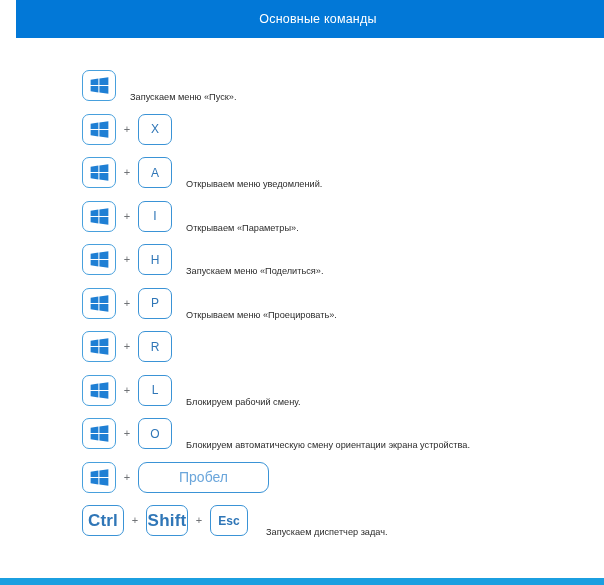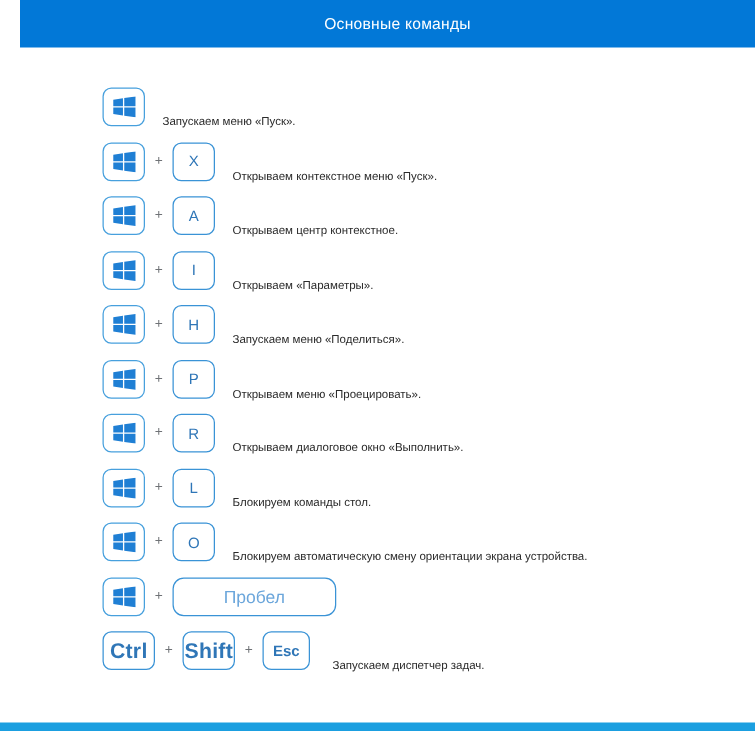--- a/index.html
+++ b/index.html
@@ -148,40 +148,39 @@
               <path d="M0.6 9.5 L8.8 9.5 L8.8 16.3 L0.6 15.1 Z" fill="#1f7fd4"></path>
               <path d="M9.9 9.5 L19.4 9.5 L19.4 17.8 L9.9 16.45 Z" fill="#1f7fd4"></path>
             </svg>
           </span>
         </div>
         <span class="plus">+</span>
         <div class="key letter">
           <span>X</span>
         </div>
       </div>
-      <div class="row-desc">Открываем контекстное меню «Пуск».</div>
     </div>
     <div class="shortcut-row">
       <div class="row-keys">
         <div class="key winkey">
           <span style="display: block; line-height: 0;">
             <svg class="win-logo" viewBox="0 0 20 18" xmlns="http://www.w3.org/2000/svg" aria-hidden="true">
               <path d="M0.6 2.95 L8.8 1.7 L8.8 8.5 L0.6 8.5 Z" fill="#1f7fd4"></path>
               <path d="M9.9 1.55 L19.4 0.2 L19.4 8.5 L9.9 8.5 Z" fill="#1f7fd4"></path>
               <path d="M0.6 9.5 L8.8 9.5 L8.8 16.3 L0.6 15.1 Z" fill="#1f7fd4"></path>
               <path d="M9.9 9.5 L19.4 9.5 L19.4 17.8 L9.9 16.45 Z" fill="#1f7fd4"></path>
             </svg>
           </span>
         </div>
         <span class="plus">+</span>
         <div class="key letter">
           <span>A</span>
         </div>
       </div>
-      <div class="row-desc">Открываем центр контекстное.</div>
+      <div class="row-desc">Открываем меню уведомлений.</div>
     </div>
     <div class="shortcut-row">
       <div class="row-keys">
         <div class="key winkey">
           <span style="display: block; line-height: 0;">
             <svg class="win-logo" viewBox="0 0 20 18" xmlns="http://www.w3.org/2000/svg" aria-hidden="true">
               <path d="M0.6 2.95 L8.8 1.7 L8.8 8.5 L0.6 8.5 Z" fill="#1f7fd4"></path>
               <path d="M9.9 1.55 L19.4 0.2 L19.4 8.5 L9.9 8.5 Z" fill="#1f7fd4"></path>
               <path d="M0.6 9.5 L8.8 9.5 L8.8 16.3 L0.6 15.1 Z" fill="#1f7fd4"></path>
               <path d="M9.9 9.5 L19.4 9.5 L19.4 17.8 L9.9 16.45 Z" fill="#1f7fd4"></path>
@@ -243,40 +242,39 @@
               <path d="M0.6 9.5 L8.8 9.5 L8.8 16.3 L0.6 15.1 Z" fill="#1f7fd4"></path>
               <path d="M9.9 9.5 L19.4 9.5 L19.4 17.8 L9.9 16.45 Z" fill="#1f7fd4"></path>
             </svg>
           </span>
         </div>
         <span class="plus">+</span>
         <div class="key letter">
           <span>R</span>
         </div>
       </div>
-      <div class="row-desc">Открываем диалоговое окно «Выполнить».</div>
     </div>
     <div class="shortcut-row">
       <div class="row-keys">
         <div class="key winkey">
           <span style="display: block; line-height: 0;">
             <svg class="win-logo" viewBox="0 0 20 18" xmlns="http://www.w3.org/2000/svg" aria-hidden="true">
               <path d="M0.6 2.95 L8.8 1.7 L8.8 8.5 L0.6 8.5 Z" fill="#1f7fd4"></path>
               <path d="M9.9 1.55 L19.4 0.2 L19.4 8.5 L9.9 8.5 Z" fill="#1f7fd4"></path>
               <path d="M0.6 9.5 L8.8 9.5 L8.8 16.3 L0.6 15.1 Z" fill="#1f7fd4"></path>
               <path d="M9.9 9.5 L19.4 9.5 L19.4 17.8 L9.9 16.45 Z" fill="#1f7fd4"></path>
             </svg>
           </span>
         </div>
         <span class="plus">+</span>
         <div class="key letter">
           <span>L</span>
         </div>
       </div>
-      <div class="row-desc">Блокируем команды стол.</div>
+      <div class="row-desc">Блокируем рабочий смену.</div>
     </div>
     <div class="shortcut-row">
       <div class="row-keys">
         <div class="key winkey">
           <span style="display: block; line-height: 0;">
             <svg class="win-logo" viewBox="0 0 20 18" xmlns="http://www.w3.org/2000/svg" aria-hidden="true">
               <path d="M0.6 2.95 L8.8 1.7 L8.8 8.5 L0.6 8.5 Z" fill="#1f7fd4"></path>
               <path d="M9.9 1.55 L19.4 0.2 L19.4 8.5 L9.9 8.5 Z" fill="#1f7fd4"></path>
               <path d="M0.6 9.5 L8.8 9.5 L8.8 16.3 L0.6 15.1 Z" fill="#1f7fd4"></path>
               <path d="M9.9 9.5 L19.4 9.5 L19.4 17.8 L9.9 16.45 Z" fill="#1f7fd4"></path>

